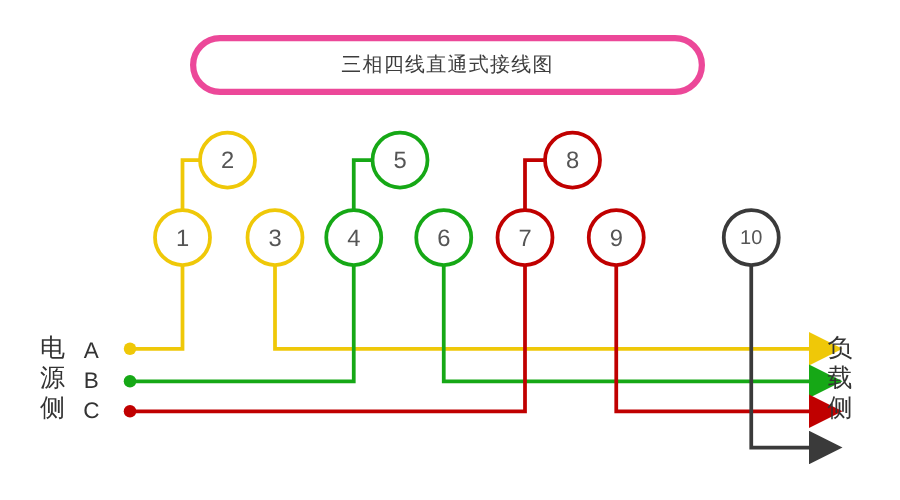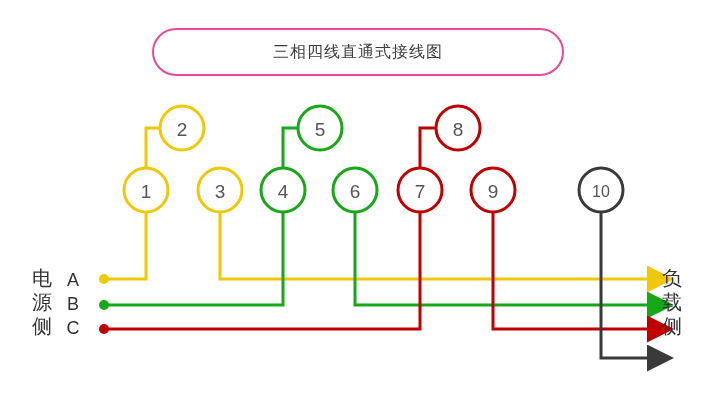--- a/index.html
+++ b/index.html
@@ -10,21 +10,21 @@
     overflow:hidden;
     position:relative;
   }
   #root{position:relative;width:720px;height:400px;}
 
   
   .title-pill{
     position:absolute;
     left:152px; top:28px;
     width:412px; height:48px;
-    border:2px solid #ec4899;
+    border:5px solid #ec4899;
     border-radius:26px;
     background:#ffffff;
     display:flex; align-items:center; justify-content:center;
     box-sizing:border-box;
   }
   .title-text{
     font-size:16px;
     color:#3d3d3d;
     letter-spacing:1px;
     font-family:"DejaVu Sans","Liberation Sans",sans-serif;

